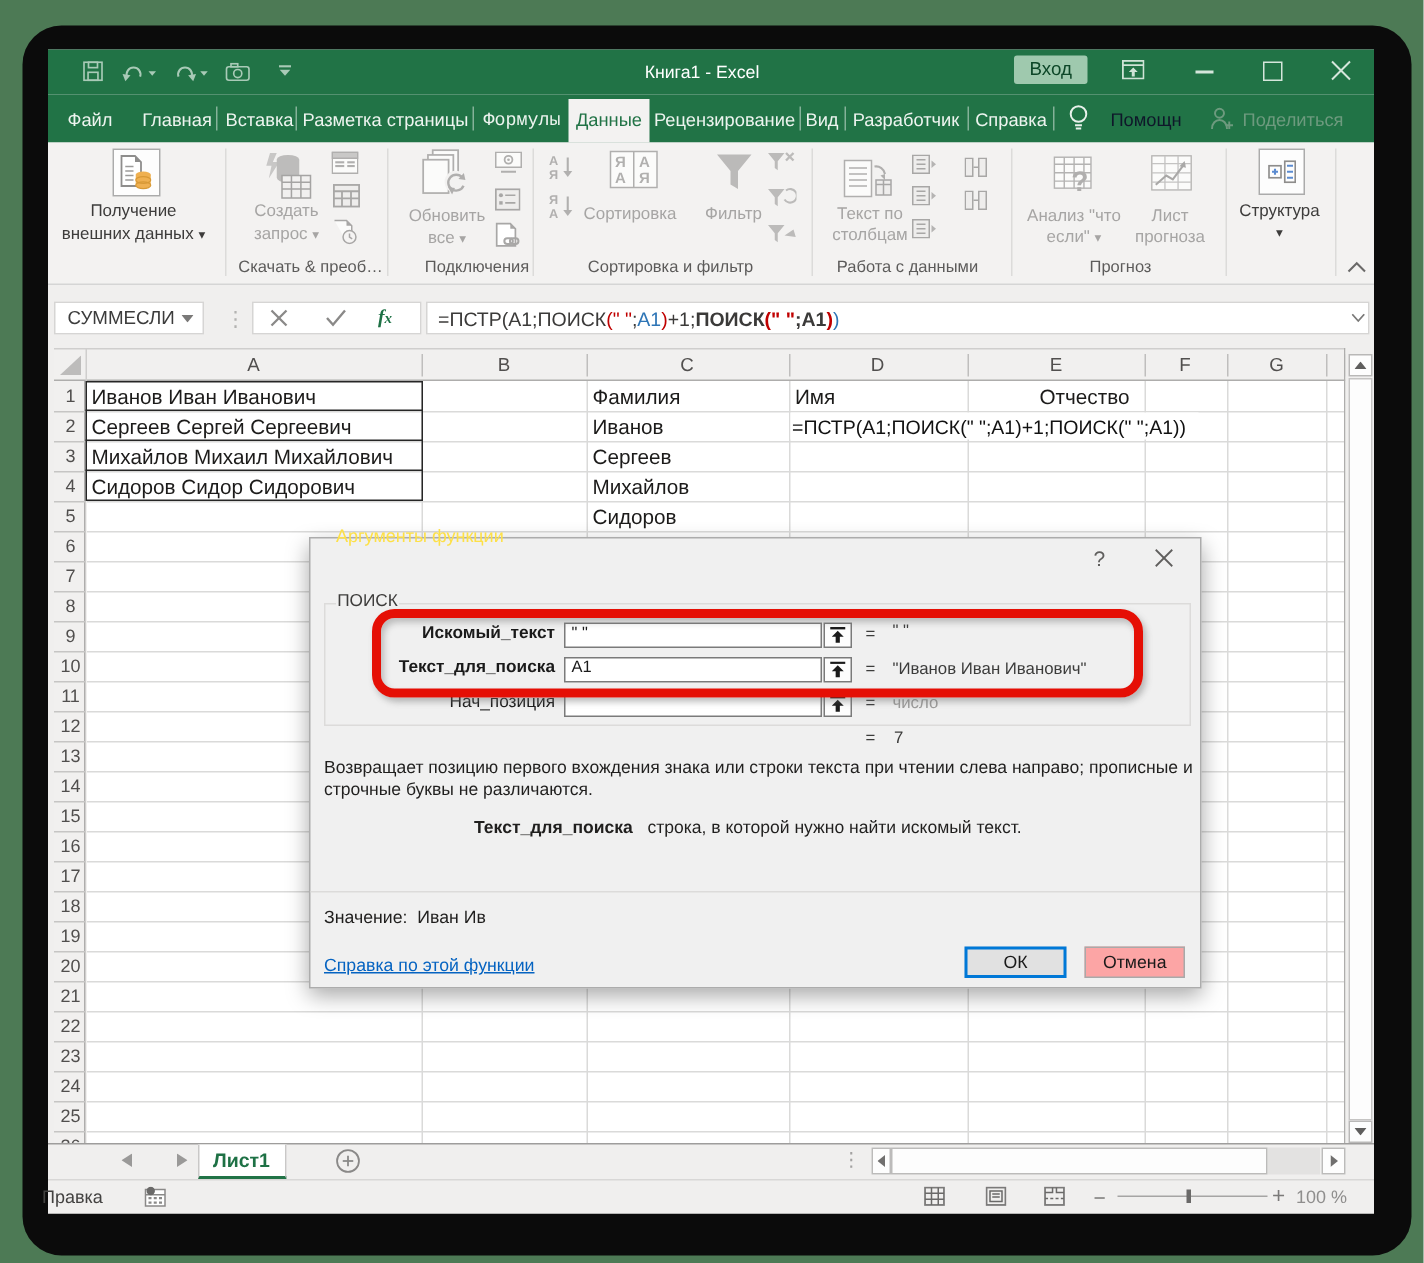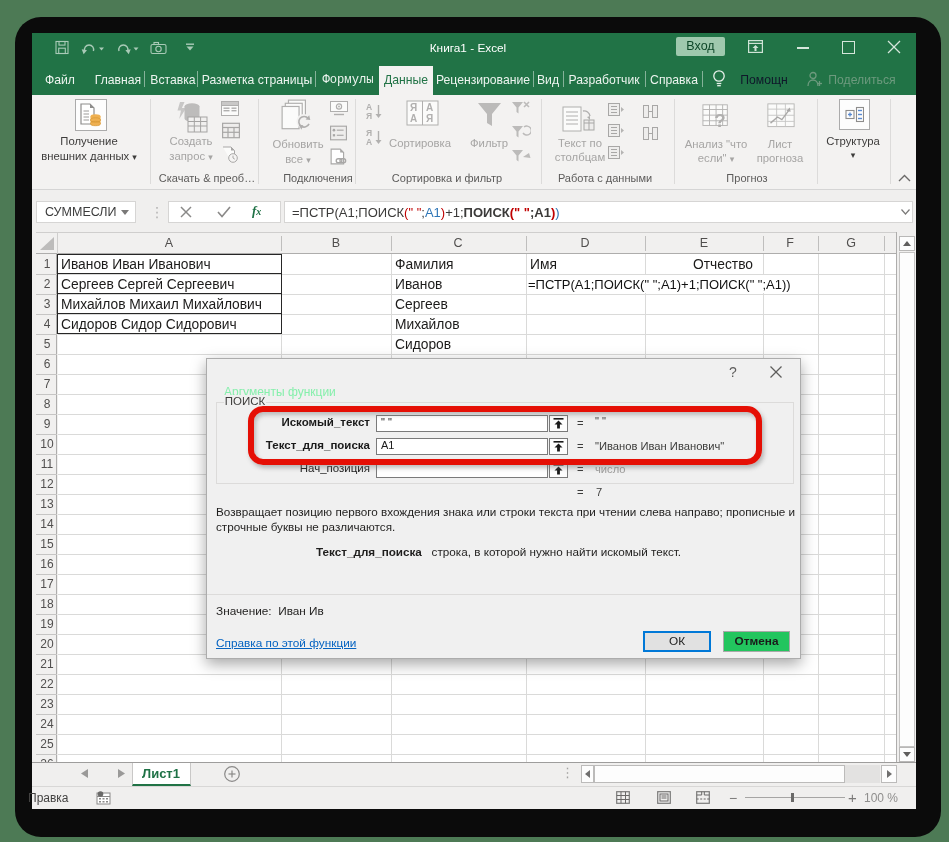--- a/index.html
+++ b/index.html
@@ -540,21 +540,21 @@
     <rect x="0.7" y="0.7" width="12.6" height="11.6" fill="none" stroke="#7b7a79" stroke-width="1.2"></rect>
     <path d="M0.7 4 h5 v-3.3 M13.3 4 h-5 v-3.3" fill="none" stroke="#6a6968"></path>
     <line x1="0.7" y1="8" x2="13.3" y2="8" stroke="#6a6968" stroke-dasharray="2 1.5"></line>
   </svg>
 <div class="a" style="left:729px;top:790px;color:#7b7a79;font-size:14px;">−</div>
 <div class="a" style="left:745px;top:797px;width:100px;height:1px;background:#a6a5a4;"></div>
 <div class="a" style="left:791px;top:793px;width:3px;height:9px;background:#6a6968;"></div>
 <div class="a" style="left:848px;top:789px;color:#7b7a79;font-size:15px;">+</div>
 <div class="a" style="left:864px;top:791px;color:#8f8e8d;font-size:12px;">100 %</div>
 <div class="a" style="left:206px;top:358px;width:595px;height:301px;background:#f0f0f0;border:1px solid #acacac;box-shadow:0 5px 14px rgba(0,0,0,0.35);"></div>
-<div class="a" style="left:224px;top:385px;color:#86efac;font-size:12px;">Аргументы функции</div>
+<div class="a" style="left:224px;top:350px;color:#fde047;font-size:12px;">Аргументы функции</div>
 <div class="a" style="left:729px;top:364px;color:#5f5e5d;font-size:14px;">?</div>
 <svg class="a" style="left:770px;top:366px" width="12" height="12" viewBox="0 0 12 12">
     <g stroke="#5f5e5d" stroke-width="1.2">
       <line x1="0.5" y1="0.5" x2="11.5" y2="11.5"></line>
       <line x1="11.5" y1="0.5" x2="0.5" y2="11.5"></line>
     </g>
   </svg>
 <div class="a" style="left:216px;top:402px;width:578px;height:82px;border:1px solid #dcdbda;"></div>
 <div class="a" style="left:224px;top:395px;width:42px;height:12px;background:#f0f0f0;color:#3d3c3b;font-size:11.5px;text-align:center;">ПОИСК</div>
 <div class="a" style="left:246px;top:416px;width:124px;height:14px;">
@@ -593,12 +593,12 @@
 <div class="a" style="left:577px;top:486px;color:#3c3c3b;font-size:11.2px;white-space:pre;">=</div>
 <div class="a" style="left:596px;top:486px;color:#3c3c3b;font-size:11.2px;white-space:pre;">7</div>
 <div class="a" style="left:248px;top:406px;width:514px;height:59px;border:6px solid #e50f05;border-radius:15px;z-index:5;box-shadow:2px 3px 4px rgba(110,110,110,0.45), inset 2px 3px 4px rgba(110,110,110,0.4);"></div>
 <div class="a" style="left:216px;top:505px;color:#201f1e;font-size:11.7px;white-space:pre;">Возвращает позицию первого вхождения знака или строки текста при чтении слева направо; прописные и</div>
 <div class="a" style="left:216px;top:520px;color:#201f1e;font-size:11.7px;">строчные буквы не различаются.</div>
 <div class="a" style="left:316px;top:545px;font-size:11.7px;color:#201f1e;white-space:pre;"><b>Текст_для_поиска</b>   строка, в которой нужно найти искомый текст.</div>
 <div class="a" style="left:216px;top:604px;color:#201f1e;font-size:11.8px;white-space:pre;">Значение:  Иван Ив</div>
 <div class="a" style="left:207px;top:594px;width:593px;height:1px;background:#dcdbda;"></div>
 <div class="a" style="left:216px;top:636px;color:#0563c1;font-size:11.8px;"><span style="text-decoration:underline">Справка по этой функции</span></div>
 <div class="a" style="left:643px;top:631px;width:68px;height:21px;background:#e1e1e1;border:2px solid #0078d7;color:#1a1a1a;font-size:11.8px;text-align:center;line-height:16px;">ОК</div>
-<div class="a" style="left:723px;top:631px;width:67px;height:21px;background:#22c55e;border:1px solid #a9a9a9;color:#1a1a1a;font-size:11.8px;text-align:center;line-height:18px;font-weight:bold;">Отмена</div>
+<div class="a" style="left:723px;top:631px;width:67px;height:21px;background:#fca5a5;border:1px solid #a9a9a9;color:#1a1a1a;font-size:11.8px;text-align:center;line-height:18px;">Отмена</div>
 </body></html>

